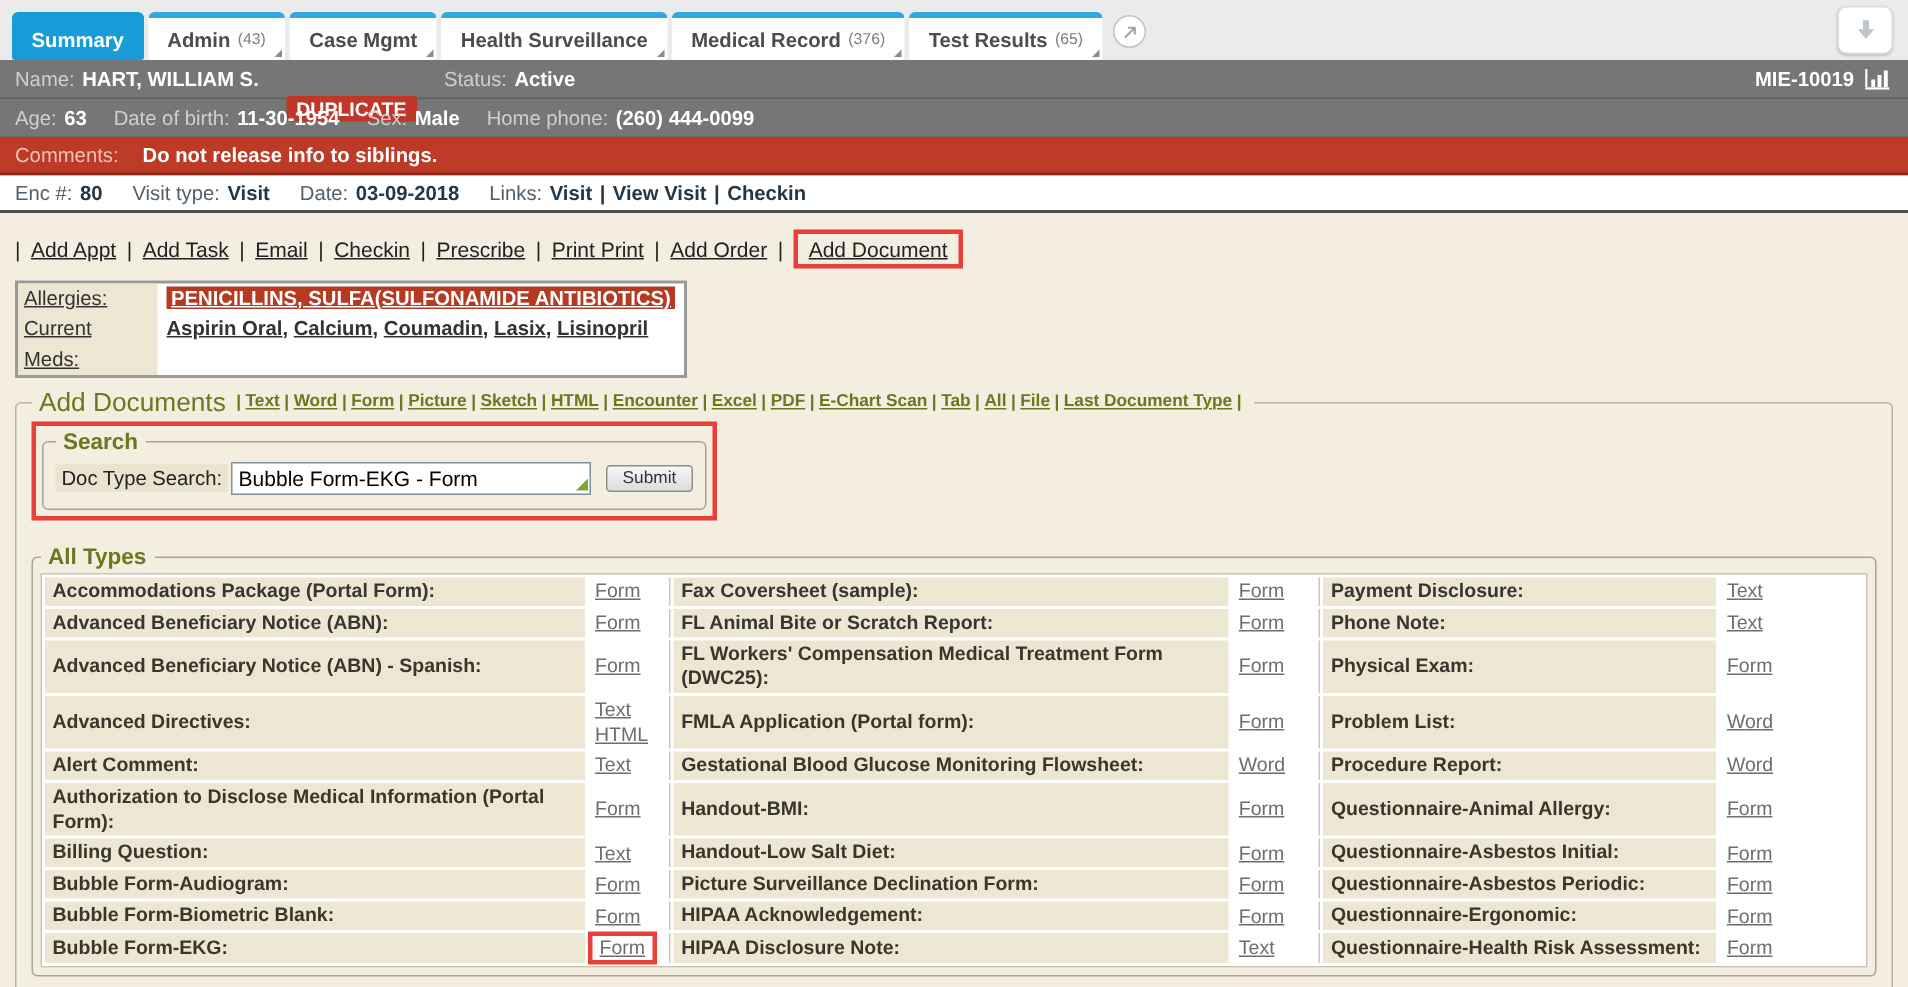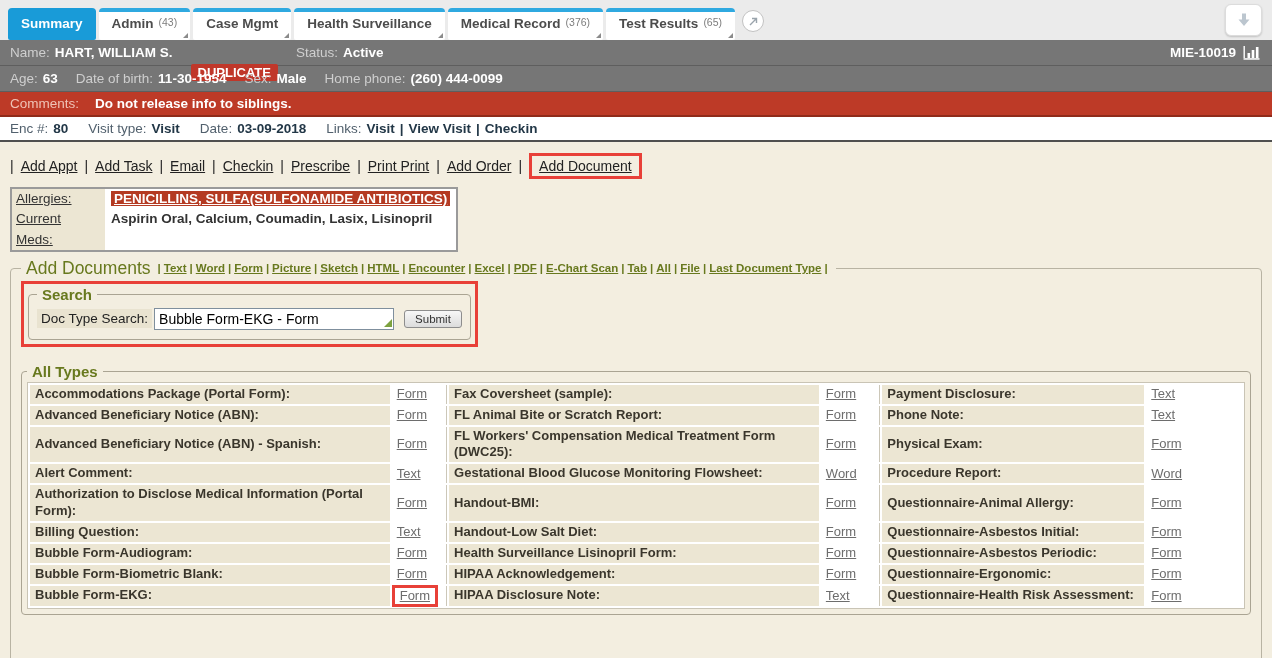--- a/index.html
+++ b/index.html
@@ -3,21 +3,21 @@
 <meta charset="utf-8">
 <style>
   * { box-sizing: border-box; margin: 0; padding: 0; }
   html, body { width: 1272px; height: 658px; overflow: hidden; }
   body { font-family: "Liberation Sans", sans-serif; background: #f3eee0; }
   a { cursor: pointer; }
 
   
   .tabbar { height: 40px; background: #ebebeb; display: flex; align-items: flex-end; padding: 0 10px 0 8px; position: relative; }
   .tabs { display: flex; gap: 3px; align-items: flex-end; }
-  .tab { position: relative; background: #fff; border-top: 4px solid #2fa9e0; border-radius: 4px 4px 2px 2px; padding: 4px 13px; font-size: 13.5px; font-weight: bold; color: #4c4c4c; height: 32px; display: flex; align-items: flex-start; gap: 5px; cursor: pointer; white-space: nowrap; }
+  .tab { position: relative; background: #fff; border-top: 4px solid #2fa9e0; border-radius: 4px 4px 2px 2px; padding: 14px 13px; font-size: 13.5px; font-weight: bold; color: #4c4c4c; height: 32px; display: flex; align-items: center; gap: 5px; cursor: pointer; white-space: nowrap; }
   .tab.active { background: #199bd8; border-top-color: #199bd8; color: #fff; }
   .tab.has-menu::after { content: ''; position: absolute; right: 2px; bottom: 2px; width: 0; height: 0; border-left: 5px solid transparent; border-bottom: 5px solid #8b8b8b; }
   .tab-count { font-size: 10.5px; font-weight: normal; color: #7d7d7d; }
   .circle-btn { width: 22px; height: 22px; border-radius: 50%; border: 1px solid #c2c2c2; background: #fff; margin: 0 0 8px 7px; display: flex; align-items: center; justify-content: center; padding: 0; cursor: pointer; }
   .dl-btn { margin-left: auto; margin-bottom: 4px; width: 37px; height: 32px; background: #fff; border: 1px solid #dcdcdc; border-radius: 6px; box-shadow: 0 1px 2px rgba(0,0,0,.18); display: flex; align-items: center; justify-content: center; cursor: pointer; }
 
   
   .bar { display: flex; align-items: center; padding: 0 10px; font-size: 13.5px; white-space: nowrap; }
   .bar.gray { background: #767676; height: 26px; border-bottom: 1px solid #5e5e5e; }
   .lbl-lt { color: #cfcfcf; margin-right: 5px; }
@@ -37,21 +37,21 @@
   .content { padding: 6px 10px 0; }
   .actions { margin: 5px 0 8px; font-size: 14px; color: #222; display: flex; align-items: center; gap: 7px; }
   .action-link { color: #222; text-decoration: underline; }
   .hl-inline { border: 3px solid #e84038; padding: 2px 7px; display: inline-block; }
 
   .psum { display: inline-block; border: 2px solid #9a9a9a; background: #fff; min-width: 410px; font-size: 13.5px; }
   .psum-row { display: flex; align-items: stretch; line-height: 1.5; }
   .psum-label { background: #ece6d3; width: 93px; padding: 0 4px; color: #333; text-decoration: underline; flex: 0 0 auto; }
   .psum-val { padding: 0 6px; white-space: nowrap; }
   .allergy-val { background: #b43a22; color: #fff; font-weight: bold; text-decoration: underline; padding: 0 3px; }
-  .med-link { color: #333; font-weight: bold; }
+  .med-link { color: #333; font-weight: bold; text-decoration: underline; }
   .med-sep { color: #333; font-weight: bold; }
 
   
   .outer-fs { border: 1px solid #b8b3a3; border-radius: 4px; margin-top: 6px; padding: 2px 10px 10px; height: 480px; }
   legend { padding: 0 5px; }
   .ad-title { color: #68791e; font-weight: normal; font-size: 17.5px; margin-right: 4px; vertical-align: middle; }
   .ad-link { color: #68791e; font-weight: bold; font-size: 11.5px; text-decoration: underline; vertical-align: middle; }
   .ad-sep { color: #68791e; font-weight: bold; font-size: 11.5px; margin: 0 3px; vertical-align: middle; }
 
   .hl-search { display: inline-block; border: 3px solid #e84038; padding: 2px 4px 4px; margin-bottom: 6px; }
@@ -240,20 +240,28 @@
             </tr>
             <tr>
               <td class="lbl">Advanced Beneficiary Notice (ABN) - Spanish:</td>
               <td class="lnk mid"><a class="doc">Form</a></td>
               <td class="lbl">FL Workers' Compensation Medical Treatment Form (DWC25):</td>
               <td class="lnk mid"><a class="doc">Form</a></td>
               <td class="lbl">Physical Exam:</td>
               <td class="lnk"><a class="doc">Form</a></td>
             </tr>
             <tr>
+              <td class="lbl">Advanced Directives:</td>
+              <td class="lnk mid"><a class="doc">Text</a><br><a class="doc">HTML</a></td>
+              <td class="lbl">FMLA Application (Portal form):</td>
+              <td class="lnk mid"><a class="doc">Form</a></td>
+              <td class="lbl">Problem List:</td>
+              <td class="lnk"><a class="doc">Word</a></td>
+            </tr>
+            <tr>
               <td class="lbl">Alert Comment:</td>
               <td class="lnk mid"><a class="doc">Text</a></td>
               <td class="lbl">Gestational Blood Glucose Monitoring Flowsheet:</td>
               <td class="lnk mid"><a class="doc">Word</a></td>
               <td class="lbl">Procedure Report:</td>
               <td class="lnk"><a class="doc">Word</a></td>
             </tr>
             <tr>
               <td class="lbl">Authorization to Disclose Medical Information (Portal Form):</td>
               <td class="lnk mid"><a class="doc">Form</a></td>
@@ -266,21 +274,21 @@
               <td class="lbl">Billing Question:</td>
               <td class="lnk mid"><a class="doc">Text</a></td>
               <td class="lbl">Handout-Low Salt Diet:</td>
               <td class="lnk mid"><a class="doc">Form</a></td>
               <td class="lbl">Questionnaire-Asbestos Initial:</td>
               <td class="lnk"><a class="doc">Form</a></td>
             </tr>
             <tr>
               <td class="lbl">Bubble Form-Audiogram:</td>
               <td class="lnk mid"><a class="doc">Form</a></td>
-              <td class="lbl">Health Surveillance Lisinopril Form:</td>
+              <td class="lbl">Picture Surveillance Declination Form:</td>
               <td class="lnk mid"><a class="doc">Form</a></td>
               <td class="lbl">Questionnaire-Asbestos Periodic:</td>
               <td class="lnk"><a class="doc">Form</a></td>
             </tr>
             <tr>
               <td class="lbl">Bubble Form-Biometric Blank:</td>
               <td class="lnk mid"><a class="doc">Form</a></td>
               <td class="lbl">HIPAA Acknowledgement:</td>
               <td class="lnk mid"><a class="doc">Form</a></td>
               <td class="lbl">Questionnaire-Ergonomic:</td>

